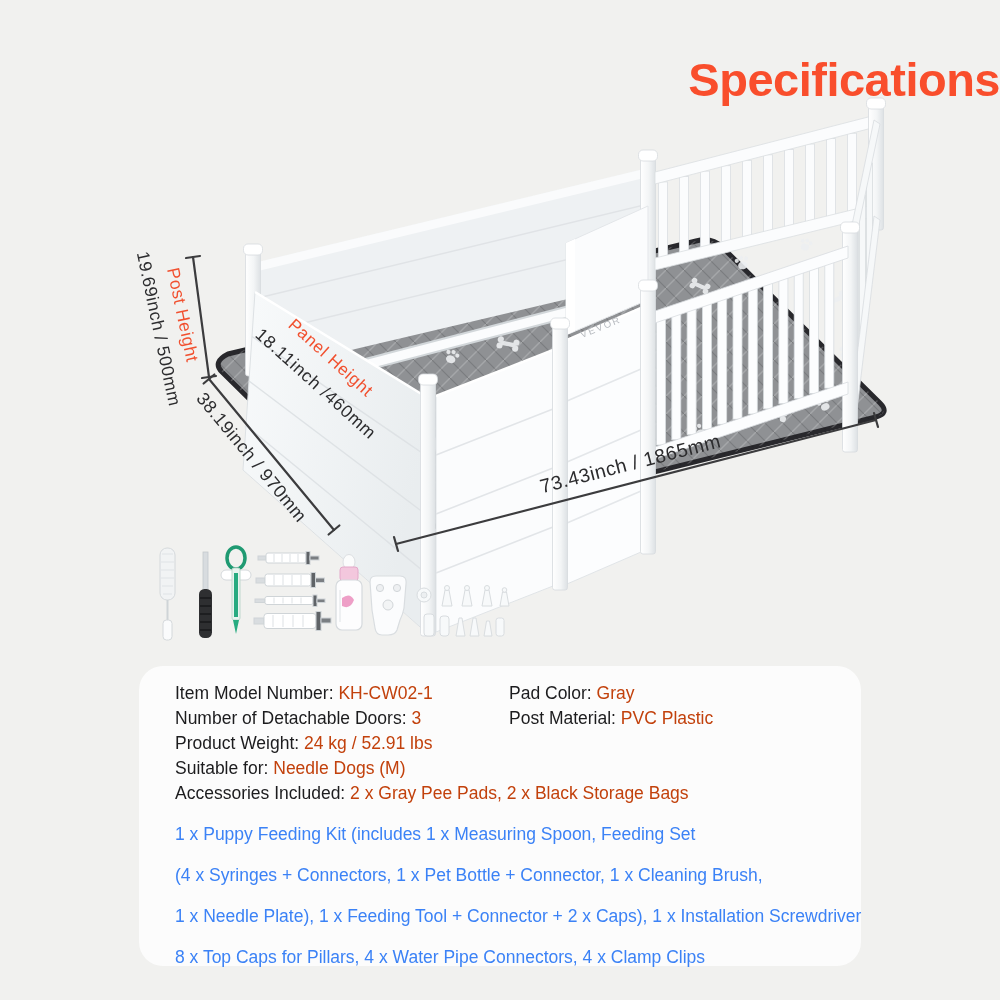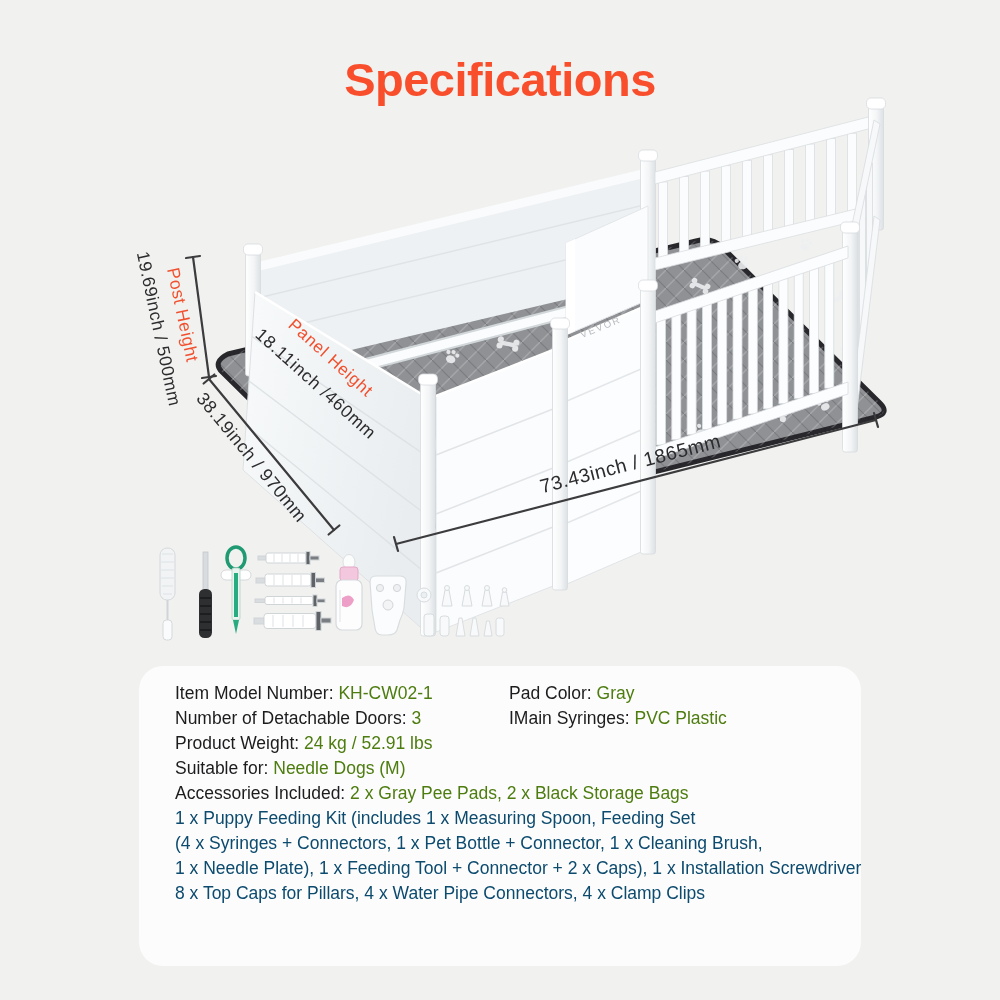--- a/index.html
+++ b/index.html
@@ -1,27 +1,27 @@
 <!DOCTYPE html>
 <html><head>
 <meta charset="utf-8">
 <style>
   html,body{margin:0;padding:0;}
   body{width:1000px;height:1000px;position:relative;background:#f1f1ef;overflow:hidden;
        font-family:"Liberation Sans","DejaVu Sans",sans-serif;}
-  .title{position:absolute;left:0;top:52px;width:1000px;text-align:center;
+  .title{position:absolute;left:0;top:52px;width:1000px;text-align:right;
          font-size:47px;font-weight:bold;letter-spacing:-0.5px;color:#f94e2c;}
   .art{position:absolute;left:0;top:0;width:1000px;height:1000px;}
   .specbox{position:absolute;left:139px;top:666px;width:722px;height:300px;background:#fcfcfc;
            border-radius:24px;box-sizing:border-box;padding:15px 24px 0 36px;}
   .line{height:25px;line-height:25px;font-size:17.5px;white-space:nowrap;color:#1c1c1e;}
   .cols{display:flex;}
   .col1{width:334px;}
-  .val{color:#4d7c0f;}
-  .orange-line{color:#0c4a6e;}
+  .val{color:#c2410c;}
+  .orange-line{color:#3b82f6;margin-top:16px;}
   svg text{font-family:"Liberation Sans","DejaVu Sans",sans-serif;}
 </style>
 </head>
 <body>
 
 <svg class="art" viewBox="0 0 1000 1000">
   <defs>
     <linearGradient id="gPost" x1="0" y1="0" x2="1" y2="0">
       <stop offset="0" stop-color="#ffffff"></stop>
         <stop offset="0.55" stop-color="#f3f5f6"></stop>
@@ -287,21 +287,21 @@
 
 <div class="specbox">
   <div class="cols">
     <div class="col1">
       <div class="line"><span class="lbl">Item Model Number: </span><span class="val">KH-CW02-1</span></div>
       <div class="line"><span class="lbl">Number of Detachable Doors: </span><span class="val">3</span></div>
       <div class="line"><span class="lbl">Product Weight: </span><span class="val">24 kg / 52.91 lbs</span></div>
     </div>
     <div>
       <div class="line"><span class="lbl">Pad Color: </span><span class="val">Gray</span></div>
-      <div class="line"><span class="lbl">IMain Syringes: </span><span class="val">PVC Plastic</span></div>
+      <div class="line"><span class="lbl">Post Material: </span><span class="val">PVC Plastic</span></div>
     </div>
   </div>
   <div class="line"><span class="lbl">Suitable for: </span><span class="val">Needle Dogs (M)</span></div>
   <div class="line"><span class="lbl">Accessories Included: </span><span class="val">2 x Gray Pee Pads, 2 x Black Storage Bags</span></div>
   <div class="line orange-line">1 x Puppy Feeding Kit (includes 1 x Measuring Spoon, Feeding Set</div>
   <div class="line orange-line">(4 x Syringes + Connectors, 1 x Pet Bottle + Connector, 1 x Cleaning Brush,</div>
   <div class="line orange-line">1 x Needle Plate), 1 x Feeding Tool + Connector + 2 x Caps), 1 x Installation Screwdriver</div>
   <div class="line orange-line">8 x Top Caps for Pillars, 4 x Water Pipe Connectors, 4 x Clamp Clips</div>
 </div>
 

